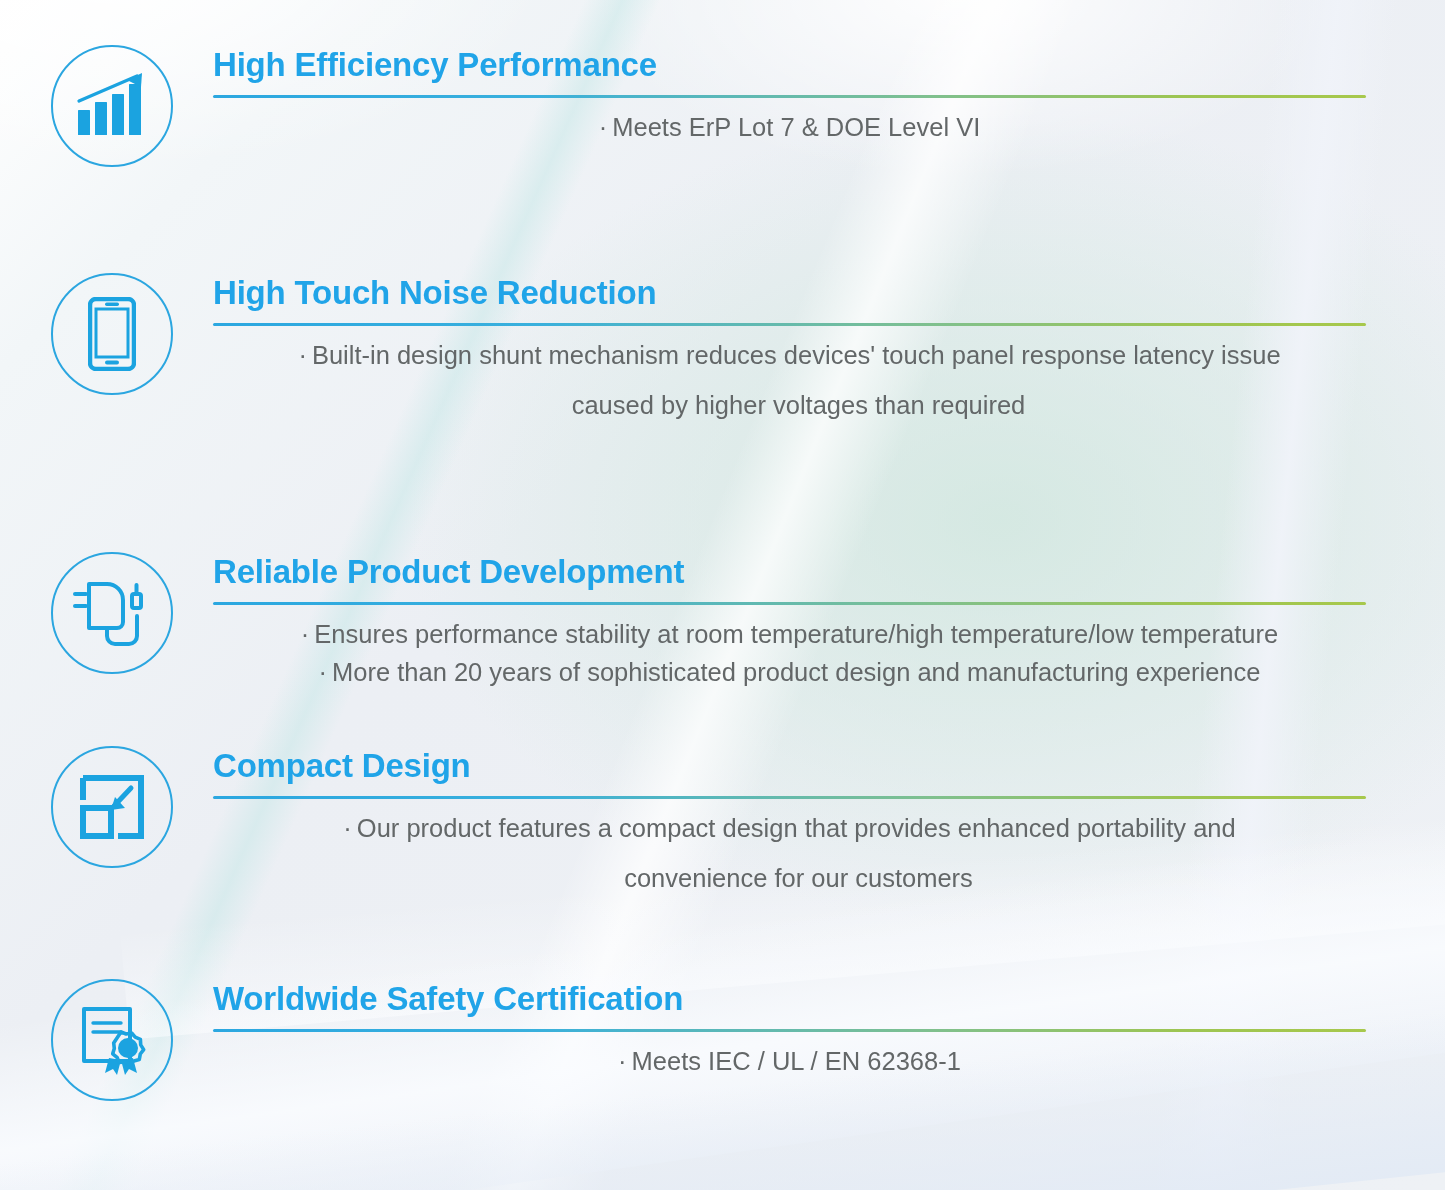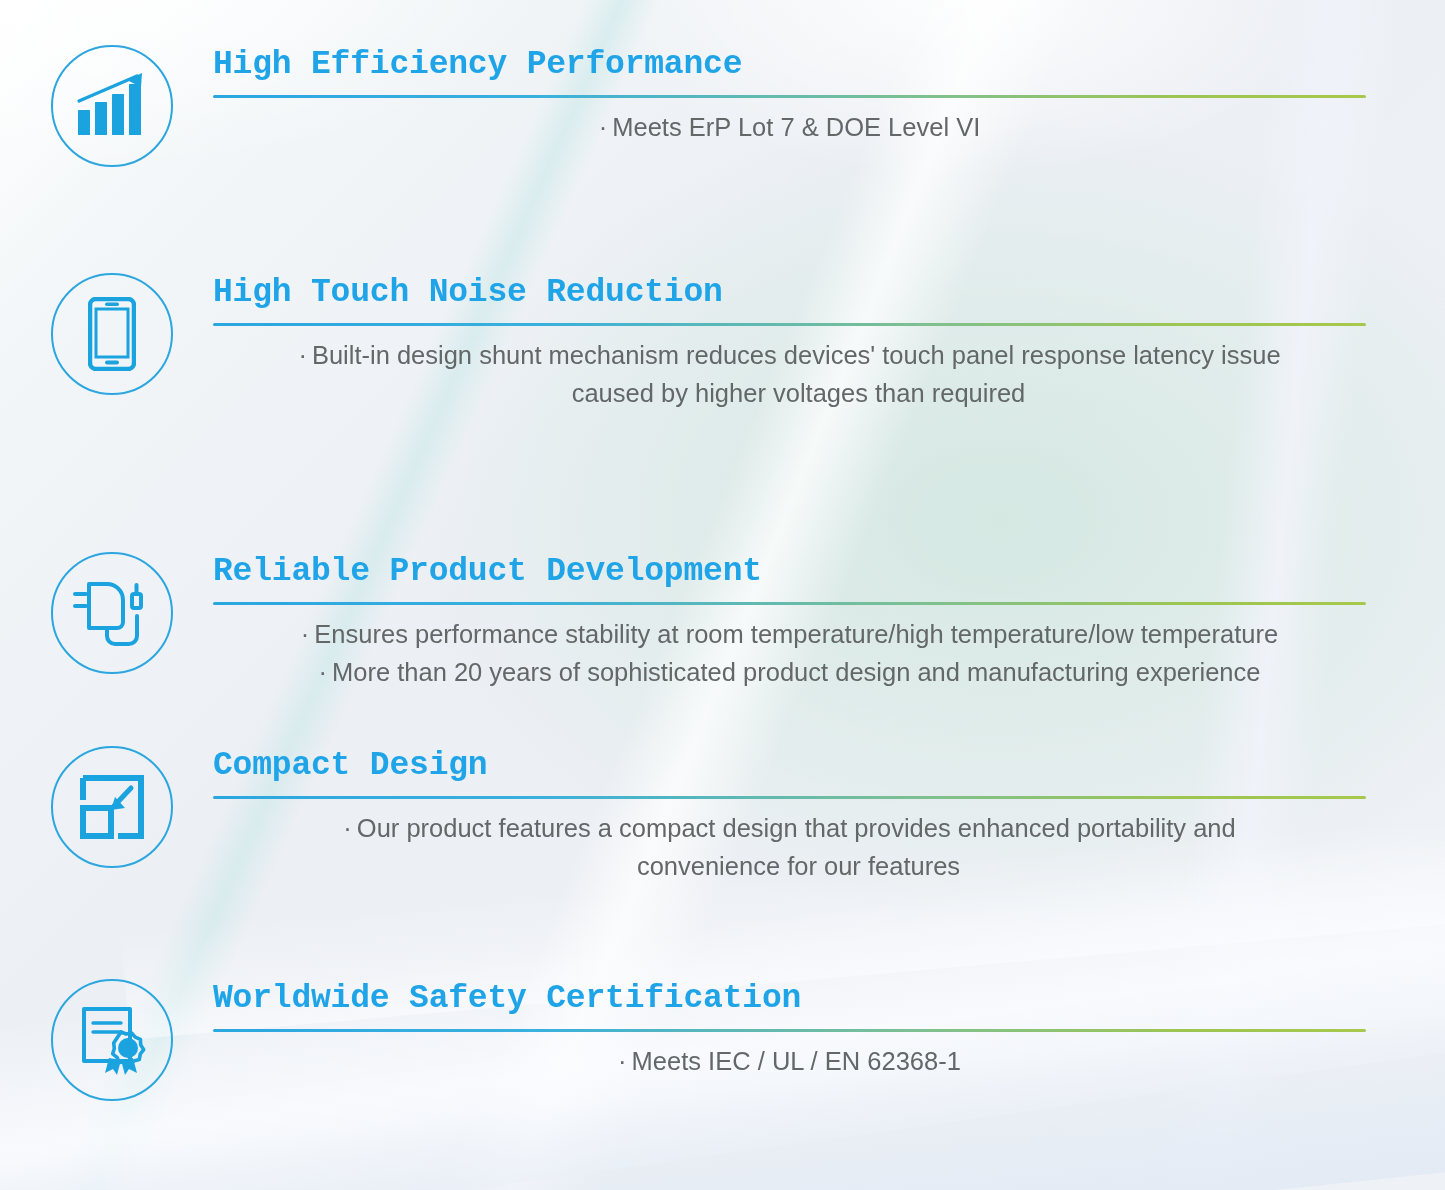--- a/index.html
+++ b/index.html
@@ -119,42 +119,41 @@
   }
 
   .feature-title {
     color: #20a4e8;
     font-size: 33px;
     font-weight: bold;
     letter-spacing: -0.2px;
     line-height: 1.05;
     white-space: nowrap;
     margin: 0;
-    font-family: Liberation Mono, monospace;
   }
 
   .divider {
     height: 3px;
     margin-top: 12px;
     background: linear-gradient(90deg, #2ba7e0 0%, #39b0dd 28%, #7fc08f 62%, #9dc552 84%, #a7c84c 100%);
     border-radius: 2px;
   }
 
   .bullets { margin-top: 11px; }
 
   .bullet {
     color: #636768;
     font-size: 25.5px;
     line-height: 1.49;
     white-space: nowrap;
     font-weight: normal;
     text-align: center;
   }
   .bullet .dot { letter-spacing: 5px; }
-  .bullet .cont { display: block; padding-left: 18px; }
+  .bullet .cont { display: block; padding-left: 18px; margin-top: 12px; }
 
   
   #feature-0 { top: 42px; }
   #feature-0 .divider { width: 1153px; }
   #feature-1 { top: 270px; }
   #feature-1 .divider { width: 1153px; }
   #feature-2 { top: 510px; margin-top: 39px; }
   #feature-2 .divider { width: 1153px; }
   #feature-3 { top: 743px; }
   #feature-3 .divider { width: 1153px; }
@@ -273,21 +272,21 @@
             <polygon points="34,38 48,36 38,25" fill="#1ba3e0"></polygon>
           </svg>
         </div>
       </div>
       <div class="feature-body">
         <div class="feature-title">Compact Design</div>
         <div class="divider"></div>
         <div class="bullets">
           <div class="bullet">
             <span class="dot">·</span><span>Our product features a compact design that provides enhanced portability and</span>
-            <span class="cont">convenience for our features</span>
+            <span class="cont">convenience for our customers</span>
           </div>
         </div>
       </div>
     </div>
 
     <div class="feature" id="feature-4">
       <div class="icon-wrap">
         <div class="icon-circle">
           <svg width="72" height="74" viewBox="0 0 72 74">
             <path d="M8 6 h46 v52 h-46 z" fill="none" stroke="#1ba3e0" stroke-width="4" stroke-linejoin="round"></path>

